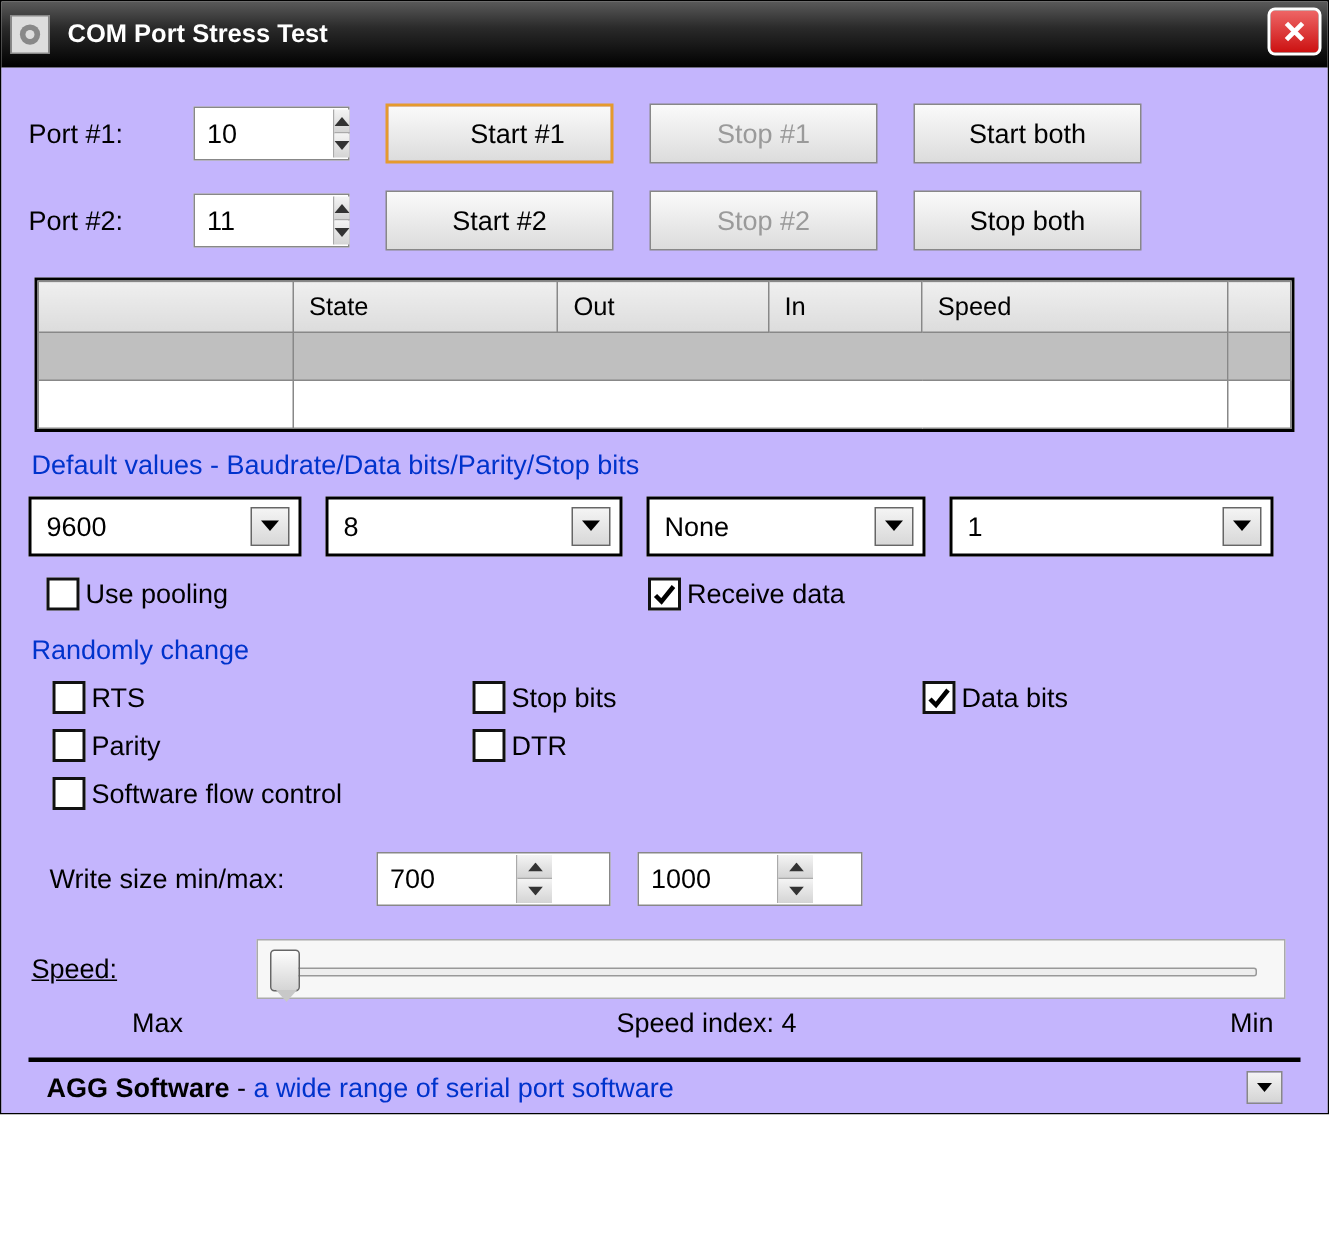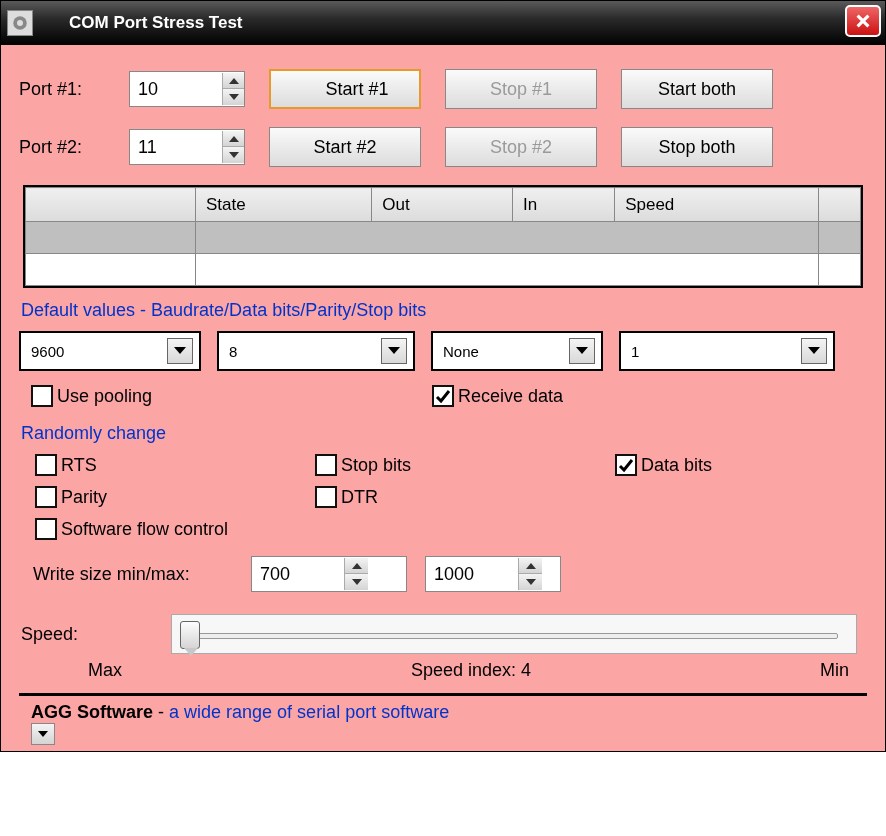--- a/index.html
+++ b/index.html
@@ -5,48 +5,47 @@
   * { box-sizing: border-box; margin: 0; padding: 0; }
   body { font-family: Tahoma, Arial, sans-serif; font-size: 15px; background: #fff; }
   .window { width: 886px; border: 1px solid #000; background: #fff; position: relative; }
   .title-bar {
     height: 44px;
     background: linear-gradient(#5a5a5a, #2a2a2a 40%, #000);
     display: flex; align-items: center;
     color: #fff; font-weight: bold; font-size: 17px;
     padding: 0 6px;
     position: relative;
-    gap: 24px;
   }
   .title-icon {
     width: 26px; height: 26px;
     background: #ddd; border: 1px solid #888;
     margin-right: 12px;
     display:flex;align-items:center;justify-content:center;
   }
   .title-icon svg{width:18px;height:18px;}
   .close-btn {
     position: absolute; right: 4px; top: 4px;
     width: 36px; height: 32px;
     background: linear-gradient(#e66,#c11);
     border: 2px solid #fff; border-radius: 5px;
     display:flex;align-items:center;justify-content:center;
     cursor:pointer;
   }
   .close-btn svg{ width:18px;height:18px; stroke:#fff; stroke-width:3.5; fill:none;}
   .client {
-    background: #fca5a5;
+    background: #c4b5fd;
     padding: 10px 18px 0 18px;
   }
   .port-rows { margin-bottom: 6px; }
   .port-row { display:flex; align-items:center; margin: 14px 0 18px 0; gap:0; }
   .port-label { width: 110px; font-size:18px; }
   .spin {
     display:flex; align-items:center;
-    width: 116px; height: 36px;
+    width: 104px; height: 36px;
     background:#fff; border:1px solid #888;
   }
   .spin input { border:none; outline:none; font-size:18px; width: 92px; padding: 0 8px; }
   .spin .spin-btns { width: 24px; display:flex; flex-direction:column; border-left:1px solid #aaa; }
   .spin .spin-btn { height: 16px; background:linear-gradient(#f4f4f4,#d4d4d4); border-bottom:1px solid #aaa; display:flex;align-items:center;justify-content:center; cursor:pointer;}
   .spin .spin-btn:last-child{border-bottom:none;}
   .spin .spin-btn svg{width:10px;height:6px; fill:#333;}
   .btn {
     height: 40px; width: 152px;
     background: linear-gradient(#fafafa,#dcdcdc);
@@ -73,42 +72,42 @@
   .grid tr.sel td { background:#bfbfbf; }
   .group-title {
     color:#0033cc; font-size:18px; margin: 12px 0 10px 2px;
   }
   .defaults-row { display:flex; gap:16px; align-items:center; margin-bottom:14px; }
   .combo {
     display:flex; align-items:center; background:#fff;
     border:2px solid #000; height:40px; justify-content:space-between;
     padding:0 6px 0 10px;
   }
-  .combo span { font-size:15px; }
+  .combo span { font-size:18px; }
   .combo .drop-btn {
     width: 26px; height:26px;
     background:linear-gradient(#f4f4f4,#d8d8d8);
     border:1px solid #666;
     display:flex;align-items:center;justify-content:center;
     cursor:pointer;
   }
   .combo .drop-btn svg{ width:14px;height:10px; fill:#000;}
   .cb-line { display:flex; align-items:center; gap:42px; margin: 6px 0 16px 12px;}
   .cb { display:flex; align-items:flex-end; gap:4px; cursor:pointer; }
   .cb .box {
     width:22px;height:22px; border:2px solid #111; background:#fff;
     display:flex;align-items:center;justify-content:center;
   }
   .cb .box svg{width:16px;height:16px; stroke:#000; stroke-width:3; fill:none; display:none;}
   .cb.checked .box svg{display:block;}
   .cb span{ font-size:18px; }
   .rand-grid { display:grid; grid-template-columns: 280px 300px 200px; row-gap:10px; margin-left:16px;}
-  .write-row { display:flex; align-items:center; gap:18px; margin:16px 0 22px 14px;}
+  .write-row { display:flex; align-items:center; gap:18px; margin:28px 0 22px 14px;}
   .write-row .lbl{font-size:18px; width:200px;}
-  .slider-row { display:flex; align-items:center; margin: 10px 0 0 2px; }
+  .slider-row { display:flex; align-items:center; margin: 10px 0 0 2px; text-decoration: underline; }
   .slider-row .lbl { width: 150px; font-size:18px;}
   .slider-track {
     flex:1; height:40px; position:relative;
     border:1px solid #aaa;
     background:#f7f7f7;
     margin-right:10px;
   }
   .slider-groove {
     position:absolute; left:18px; right:18px; top:18px; height:6px;
     background:#eee; border:1px solid #999; border-radius:2px;
@@ -121,21 +120,21 @@
   .slider-thumb::after{
     content:""; position:absolute; bottom:-8px; left:3px;
     border-left:7px solid transparent; border-right:7px solid transparent;
     border-top:8px solid #c8c8c8;
   }
   .slider-labels { display:flex; margin-left:61px; margin-right:10px; font-size:18px; padding:6px 8px 12px 8px; }
   .slider-labels .mid{ flex:1; text-align:center;}
   .status-bar {
     border-top:3px solid #000;
     padding:6px 12px; font-size:18px;
-    display:flex; justify-content:space-between;flex-direction:column;
+    display:flex; align-items:center; justify-content:space-between;
   }
   .status-bar b{font-weight:bold;}
   .status-bar .link{ color:#0033cc;}
   .status-drop {
     width: 24px; height:22px;
     background:linear-gradient(#f4f4f4,#d4d4d4);
     border:1px solid #888;
     display:flex;align-items:center;justify-content:center;
     cursor:pointer;
   }
@@ -246,21 +245,21 @@
           </div>
       </div>
       <div class="combo" style="width:198px">
         <span>8</span>
         <div class="drop-btn">
             <svg viewBox="0 0 14 10">
               <path d="M1 1 L7 8 L13 1 Z"></path>
             </svg>
           </div>
       </div>
-      <div class="combo" style="width:172px">
+      <div class="combo" style="width:186px">
         <span>None</span>
         <div class="drop-btn">
             <svg viewBox="0 0 14 10">
               <path d="M1 1 L7 8 L13 1 Z"></path>
             </svg>
           </div>
       </div>
       <div class="combo" style="width:216px">
         <span>1</span>
         <div class="drop-btn">
@@ -327,21 +326,21 @@
                 <path d="M0 6 L5 0 L10 6 Z"></path>
               </svg>
             </div>
           <div class="spin-btn">
               <svg viewBox="0 0 10 6">
                 <path d="M0 0 L5 6 L10 0 Z"></path>
               </svg>
             </div>
         </div>
       </div>
-      <div class="spin" style="width:136px">
+      <div class="spin" style="width:150px">
         <input value="1000" style="">
         <div class="spin-btns">
           <div class="spin-btn">
               <svg viewBox="0 0 10 6">
                 <path d="M0 6 L5 0 L10 6 Z"></path>
               </svg>
             </div>
           <div class="spin-btn">
               <svg viewBox="0 0 10 6">
                 <path d="M0 0 L5 6 L10 0 Z"></path>

